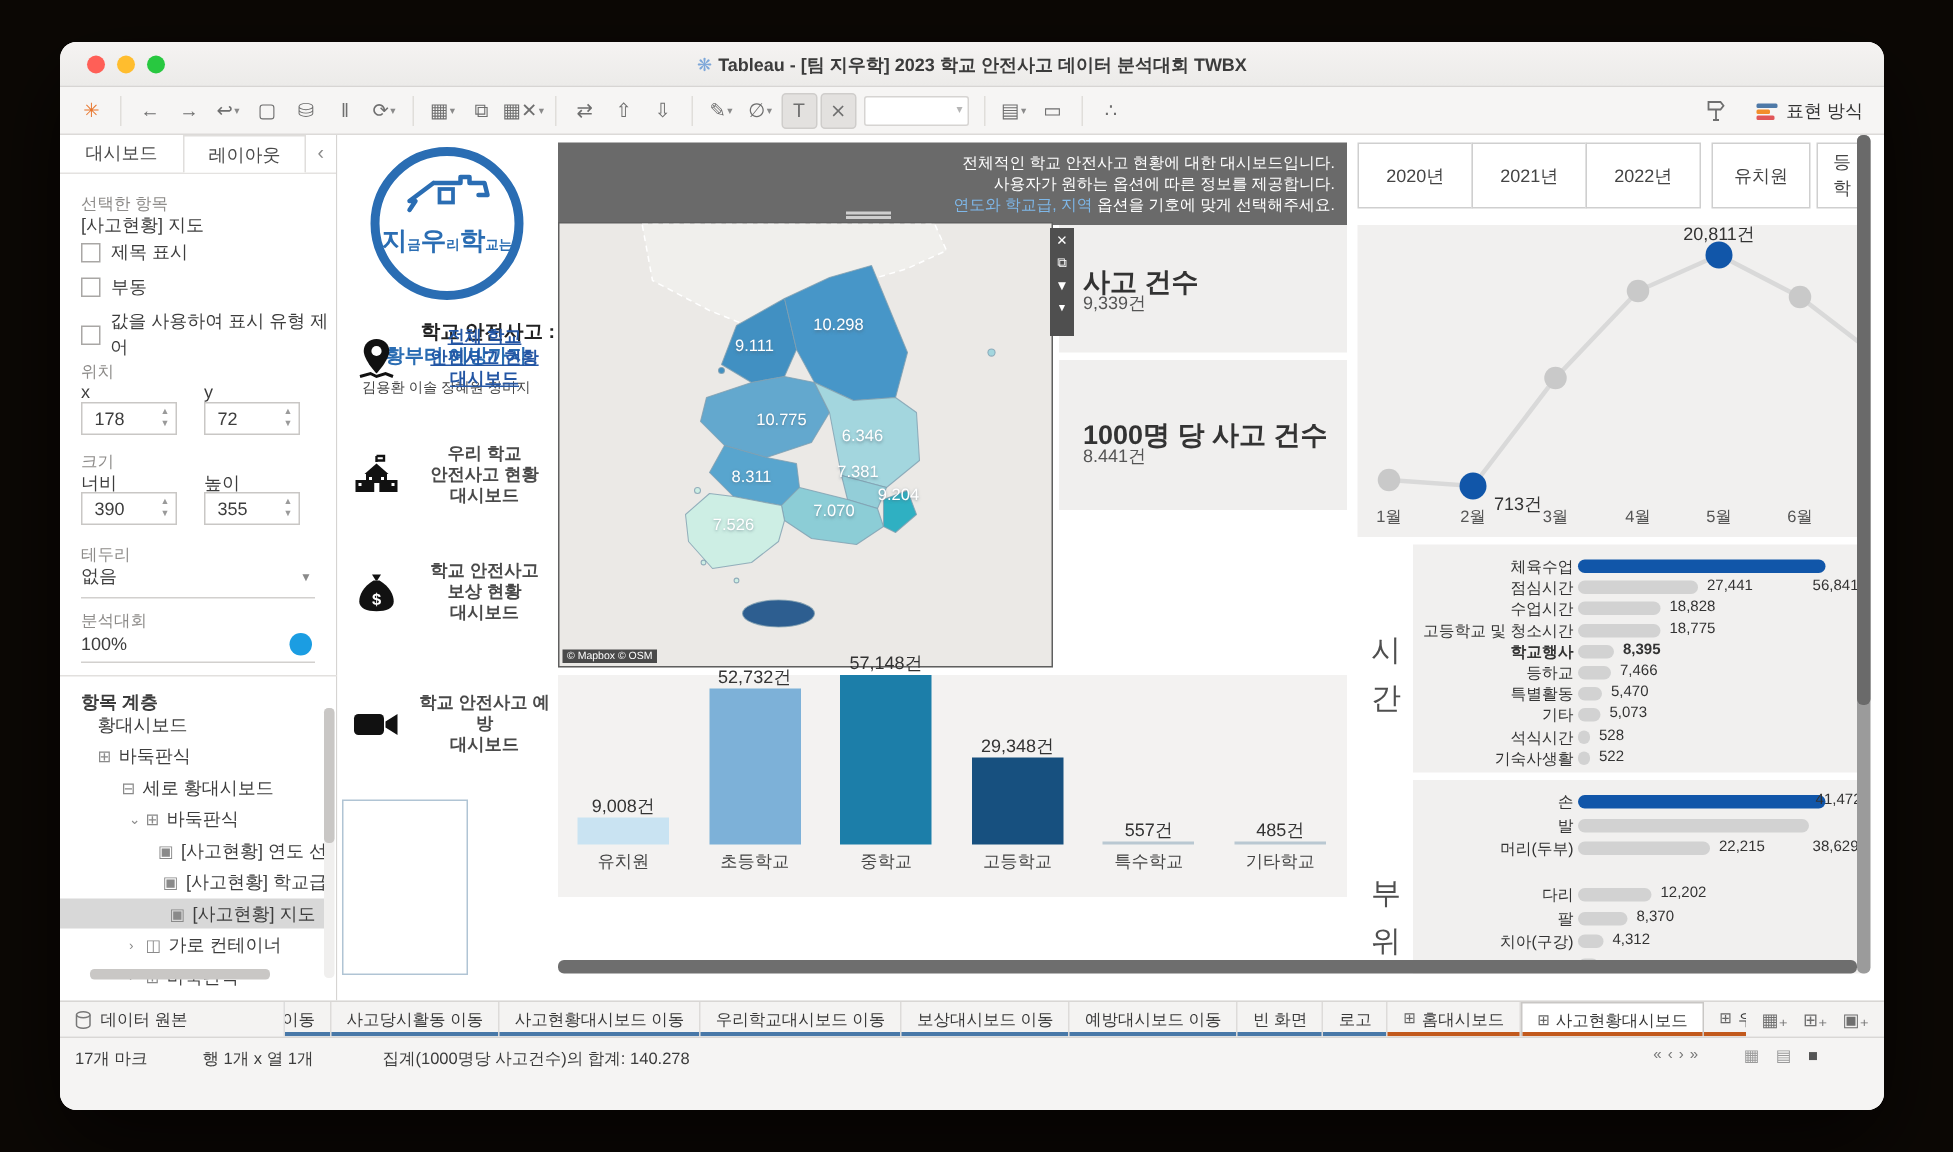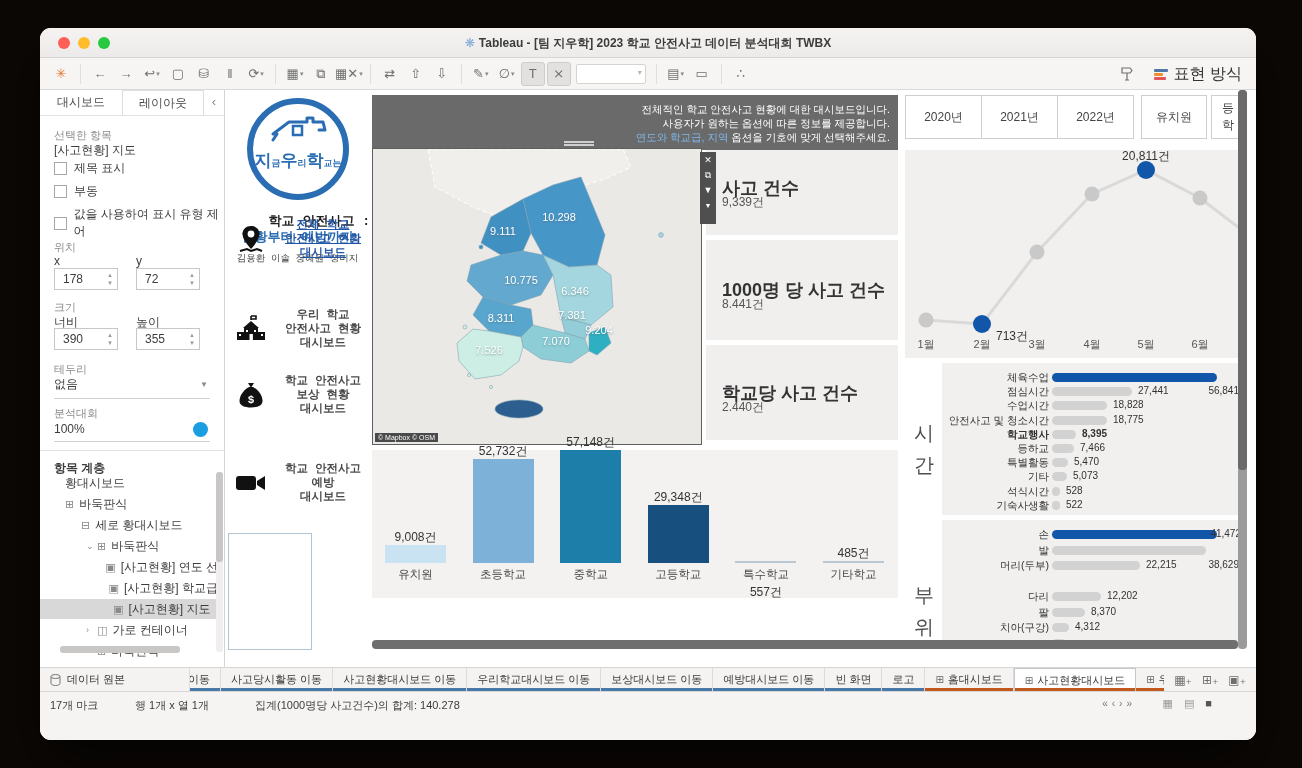--- a/index.html
+++ b/index.html
@@ -20,21 +20,21 @@
              border-bottom:1px solid #dcdad8; display:flex; align-items:center; padding-left:8px; }
   .tb-icon { min-width:24px; height:24px; display:flex; align-items:center; justify-content:center;
              color:#6f6f6f; font-size:13px; margin:0 1px; border-radius:3px; }
   .tb-icon.active { background:#e3e1df; border:1px solid #cfcdcb; }
   .tb-icon .caret { font-size:7px; color:#8a8a8a; margin-left:1px; }
   .tb-sep { width:1px; height:20px; background:#e0deda; margin:0 6px; }
   .tb-combo { width:70px; height:20px; background:#fff; border:1px solid #d6d4d2; border-radius:2px;
               margin:0 4px; position:relative; }
   .tb-combo:after { content:"▾"; position:absolute; right:3px; top:3px; font-size:8px; color:#b5b5b5; }
   #tb-right { position:absolute; right:14px; top:34px; display:flex; align-items:center; gap:14px; }
-  #showme { display:flex; align-items:center; gap:6px; font-size:16px; color:#333; }
+  #showme { display:flex; align-items:center; gap:6px; font-size:12px; color:#333; }
   .sm-bars div { height:3px; margin:1px 0; border-radius:1px; }
   
   #leftpanel { position:absolute; left:0; top:62px; width:185px; height:577px; background:#fff;
                border-right:1px solid #d6d4d2; font-size:12px; color:#3d3d3d; }
   .lp-tabs { position:absolute; left:0; top:0; width:100%; height:26px; display:flex;
              border-bottom:1px solid #e4e2e0; }
   .lp-tab { width:82px; text-align:center; line-height:25px; font-size:12px; color:#4a4a4a; }
   .lp-tab.active { border:1px solid #e0dedc; border-bottom:none; background:#fff; }
   .lp-collapse { position:absolute; right:8px; top:4px; color:#8a8a8a; font-size:13px; }
   .lp-caption { position:absolute; left:14px; color:#8d8b89; font-size:11px; }
@@ -55,21 +55,21 @@
   .tree-row .exp { color:#8a8a8a; font-size:9px; margin-right:3px; width:8px; }
   .tree-row.sel { background:#d8d8d8; }
   .lp-vscroll { position:absolute; right:1px; top:382px; width:7px; height:180px; background:#f0efee;
                 border-radius:3px; }
   .lp-vscroll div { width:7px; height:90px; background:#c9c7c5; border-radius:3px; }
   .lp-hscroll { position:absolute; left:20px; top:556px; width:120px; height:7px; background:#c9c7c5;
                 border-radius:3px; }
   
   #canvas { position:absolute; left:185px; top:62px; width:1031px; height:577px; background:#fff; }
   
-  #navcol { position:absolute; left:0; top:0; width:145px; height:577px; background:#fff;font-family:Liberation Mono, monospace; }
+  #navcol { position:absolute; left:0; top:0; width:145px; height:577px; background:#fff; }
   #logo-circle { position:absolute; left:22px; top:8px; width:102px; height:102px; border:6px solid #2a6db3;
                  border-radius:50%; background:#fff; text-align:center; }
   #logo-circle svg { margin-top:10px; }
   .logo-word { color:#2a6db3; font-weight:bold; font-size:17px; letter-spacing:0; margin-top:-4px; }
   .logo-word small { font-size:9px; font-weight:bold; }
   .nav-title1 { position:absolute; left:0; top:122px; width:145px; text-align:right; font-size:13px;
                 font-weight:bold; color:#222; }
   .nav-title2 { position:absolute; left:0; top:138px; width:145px; text-align:center; font-size:13px;
                 font-weight:bold; color:#2a6db3; }
   .nav-authors { position:absolute; left:0; top:162px; width:145px; text-align:center; font-size:9.5px;
@@ -322,21 +322,21 @@
           <div class="nav-item active" style="top: 128px;">
             <span class="nic">
               <svg width="30" height="30" viewBox="0 0 30 30">
                 <path d="M15 2 C10 2 6.5 5.5 6.5 10 c0 6 8.5 15 8.5 15 s8.5-9 8.5-15 C23.5 5.5 20 2 15 2 z" fill="#111"></path>
                 <circle cx="15" cy="10" r="3.4" fill="#fff"></circle>
                 <path d="M4 27 l7-2 4 2 6-2 5 2" fill="none" stroke="#111" stroke-width="2"></path>
               </svg>
             </span>
             <span class="nlabel">전체 학교<br>안전사고 현황<br>대시보드</span>
           </div>
-          <div class="nav-item" style="top: 206px; margin-top: 12px;">
+          <div class="nav-item" style="top: 206px;">
             <span class="nic">
               <svg width="32" height="30" viewBox="0 0 32 30">
                 <path d="M16 2 v4 M16 2 h5 v3 h-5" fill="none" stroke="#111" stroke-width="1.6"></path>
                 <path d="M8 14 L16 7 L24 14 Z" fill="#111"></path>
                 <rect x="9" y="14" width="14" height="12" fill="#111"></rect>
                 <rect x="2" y="18" width="7" height="8" fill="#111"></rect>
                 <rect x="23" y="18" width="7" height="8" fill="#111"></rect>
                 <rect x="14.5" y="20" width="3.4" height="6" fill="#fff"></rect>
                 <rect x="4" y="20" width="2" height="2" fill="#fff"></rect>
                 <rect x="26" y="20" width="2" height="2" fill="#fff"></rect>
@@ -421,24 +421,20 @@
     </div>
 
     <div class="kpi-card" style="top:60px;height:85px">
       <div class="kpi-label" style="top:26px">사고 건수</div>
       <div class="kpi-value" style="top:44px">9,339건</div>
     </div>
     <div class="kpi-card" style="top:150px;height:100px">
       <div class="kpi-label" style="top:38px">1000명 당 사고 건수</div>
       <div class="kpi-value" style="top:56px">8.441건</div>
     </div>
-    <div class="kpi-card" style="top:255px;height:95px">
-      <div class="kpi-label" style="top:36px">학교당 사고 건수</div>
-      <div class="kpi-value" style="top:54px">2.440건</div>
-    </div>
 
     <div id="school-chart">
         <div class="sc-col" style="left: 0px;">
           <div class="sc-val" style="top: 79px;">9,008건</div>
           <div class="sc-bar" style="height: 18px; top: 95px; background: rgb(201, 227, 242);"></div>
           <div class="sc-cat">유치원</div>
         </div>
         <div class="sc-col" style="left: 87.6px;">
           <div class="sc-val" style="top: -7px;">52,732건</div>
           <div class="sc-bar" style="height: 104px; top: 9px; background: rgb(125, 177, 216);"></div>
@@ -448,21 +444,21 @@
           <div class="sc-val" style="top: -16px;">57,148건</div>
           <div class="sc-bar" style="height: 113px; top: 0px; background: rgb(28, 126, 169);"></div>
           <div class="sc-cat">중학교</div>
         </div>
         <div class="sc-col" style="left: 262.8px;">
           <div class="sc-val" style="top: 39px;">29,348건</div>
           <div class="sc-bar" style="height: 58px; top: 55px; background: rgb(23, 80, 127);"></div>
           <div class="sc-cat">고등학교</div>
         </div>
         <div class="sc-col" style="left: 350.4px;">
-          <div class="sc-val" style="top: 95px; margin-top: 39px;">557건</div>
+          <div class="sc-val" style="top: 95px;">557건</div>
           <div class="sc-bar" style="height: 2px; top: 111px; background: rgb(185, 200, 210);"></div>
           <div class="sc-cat">특수학교</div>
         </div>
         <div class="sc-col" style="left: 438px;">
           <div class="sc-val" style="top: 95px;">485건</div>
           <div class="sc-bar" style="height: 2px; top: 111px; background: rgb(185, 200, 210);"></div>
           <div class="sc-cat">기타학교</div>
         </div>
       </div>
 
@@ -507,21 +503,21 @@
           <div class="hb-bar" style="width: 80px;"></div>
           <span class="hb-val" style="left: 196px;">27,441</span>
           <span class="hb-right">56,841</span>
         </div>
         <div class="hb-row" style="top: 36.4px; height: 14.2px;">
           <span class="hb-label">수업시간</span>
           <div class="hb-bar" style="width: 55px;"></div>
           <span class="hb-val" style="left: 171px;">18,828</span>
         </div>
         <div class="hb-row" style="top: 50.6px; height: 14.2px;">
-          <span class="hb-label">안전사고 및 청소시간</span>
+          <span class="hb-label">고등학교 및 청소시간</span>
           <div class="hb-bar" style="width: 55px;"></div>
           <span class="hb-val" style="left: 171px;">18,775</span>
         </div>
         <div class="hb-row" style="top: 64.8px; height: 14.2px; font-weight: bold;">
           <span class="hb-label">학교행사</span>
           <div class="hb-bar" style="width: 24px;"></div>
           <span class="hb-val" style="left: 140px;">8,395</span>
         </div>
         <div class="hb-row" style="top: 79px; height: 14.2px;">
           <span class="hb-label">등하교</span>

